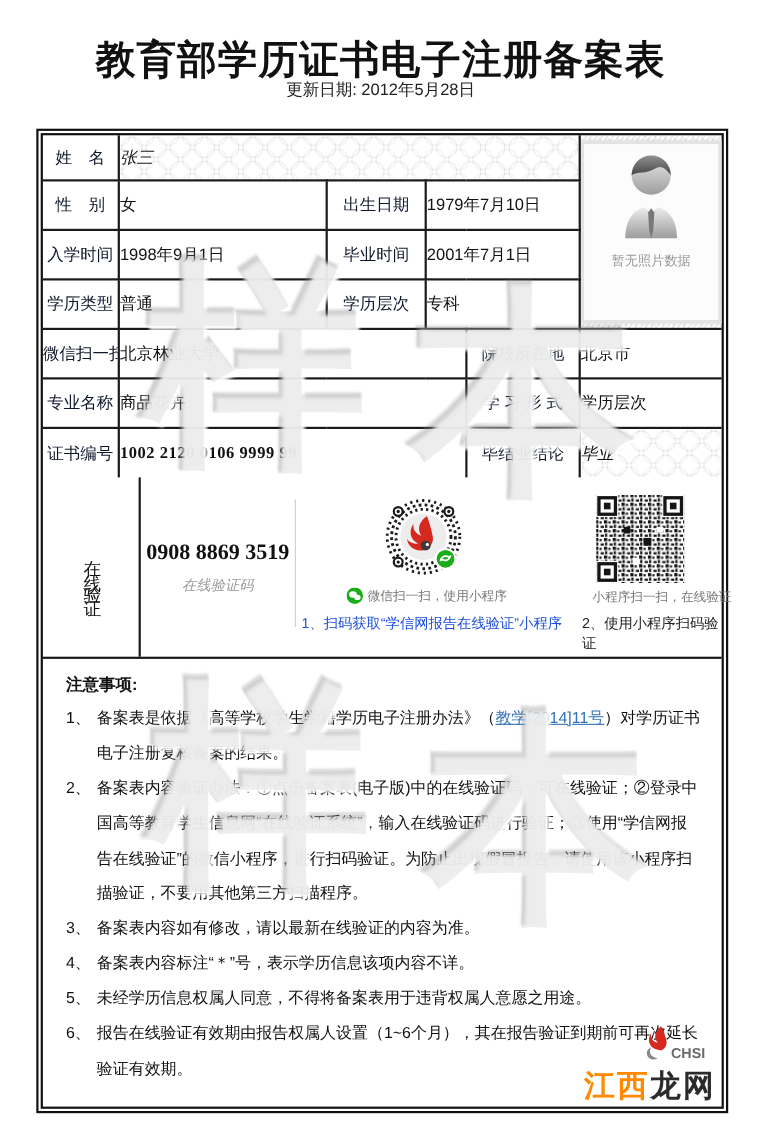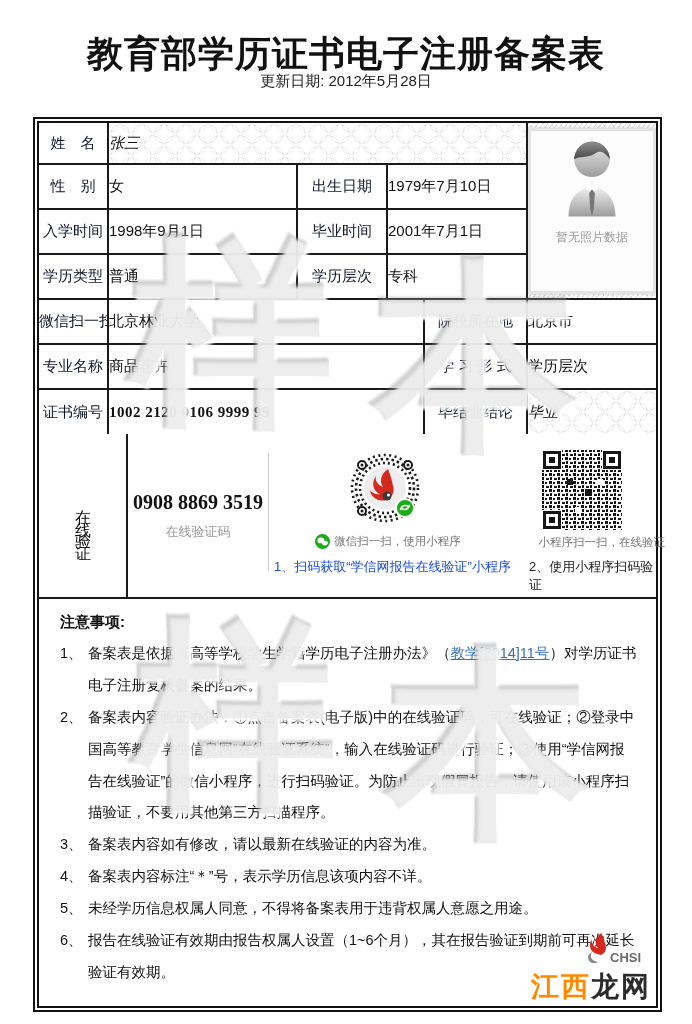--- a/index.html
+++ b/index.html
@@ -43,21 +43,21 @@
 
   .verify{height:163px;border-top:0;display:flex;box-sizing:border-box;}
   .verify-label{width:89px;border-right:2px solid #1a1a1a;display:flex;align-items:center;
                 justify-content:center;writing-mode:vertical-rl;letter-spacing:12px;
                 font-size:16px;color:#111;padding-top:10px;box-sizing:border-box;}
   .verify-body{flex:1;position:relative;}
   .verify-code-box{position:absolute;left:0;top:0;width:140px;height:100%;
                    display:flex;flex-direction:column;align-items:center;justify-content:center;}
   .verify-code{font-family:"Liberation Serif",serif;font-weight:bold;font-size:20px;
                color:#111;cursor:pointer;}
-  .verify-code-cap{font-size:13px;color:#999;margin-top:9px;}
+  .verify-code-cap{font-size:13px;color:#999;margin-top:9px;font-style:italic;}
   .vsep{position:absolute;left:140px;top:20px;height:116px;width:1px;background:#ccc;}
   .qr-circ{position:absolute;left:221px;top:18px;}
   .qr-sq{position:absolute;left:413px;top:15px;}
   .cap1{position:absolute;left:155px;top:100px;width:210px;text-align:center;
         font-size:11.5px;color:#777;display:flex;align-items:center;justify-content:center;gap:4px;}
   .cap2{position:absolute;left:373px;top:101px;width:164px;text-align:right;
         font-size:11.5px;color:#777;}
   .instr1{position:absolute;left:146px;top:124px;font-size:13px;color:#1d4ed8;}
   .instr2{position:absolute;left:401px;top:124px;font-size:13px;color:#222;}
 

